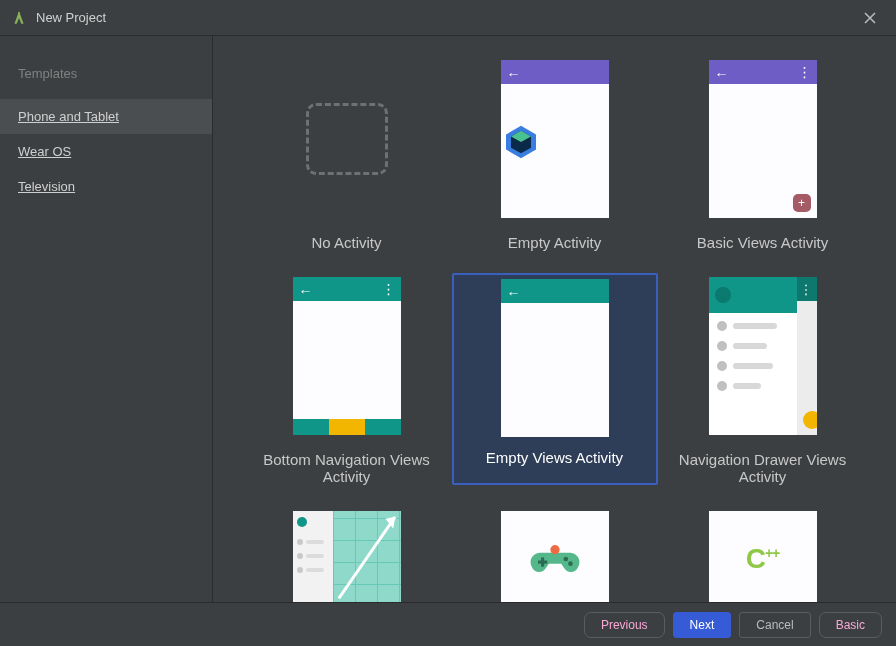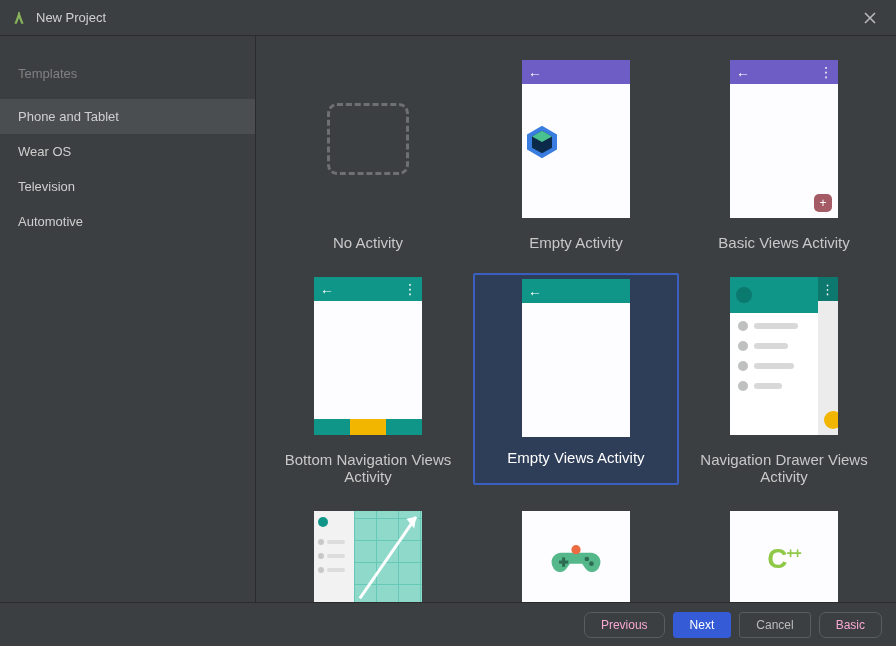--- a/index.html
+++ b/index.html
@@ -21,27 +21,27 @@
   .titlebar .logo { width: 14px; height: 16px; margin-right: 10px; }
   .titlebar .title { color: #d0d0d0; }
   .titlebar .close {
     margin-left: auto; width: 28px; height: 28px;
     display: flex; align-items: center; justify-content: center;
     color: #bbb; cursor: pointer;
   }
   
   .main { flex: 1; display: flex; min-height: 0; }
   .sidebar {
-    width: 256px; background: #3c3f41;
+    width: 213px; background: #3c3f41;
     border-right: 1px solid #2b2b2b;
     padding-top: 20px;
   }
   .sidebar-header { color: #808080; padding: 10px 18px 18px; }
   .sidebar-item {
-    padding: 10px 18px; color: #cfcfcf; cursor: pointer;
+    padding: 10px 18px; color: #cfcfcf; cursor: pointer; text-decoration: underline;
   }
   .sidebar-item.selected { background: #4b4e50; }
   .content {
     flex: 1; overflow: hidden; padding: 20px 0 0 0;
     display: flex; justify-content: center;
   }
   .grid {
     display: grid; grid-template-columns: repeat(3, 206px);
     gap: 22px 2px; justify-items: center;
   }
@@ -145,23 +145,20 @@
   <div class="sidebar">
     <div class="sidebar-header">Templates</div>
     <div class="sidebar-item selected">
       <span>Phone and Tablet</span>
     </div>
     <div class="sidebar-item">
       <span>Wear OS</span>
     </div>
     <div class="sidebar-item">
       <span>Television</span>
-    </div>
-    <div class="sidebar-item">
-      <span>Automotive</span>
     </div>
   </div>
 
   <div class="content">
     <div class="grid">
 
       <div class="card">
         <div class="thumb no-activity">
           <div class="dashed-box"></div>
         </div>

